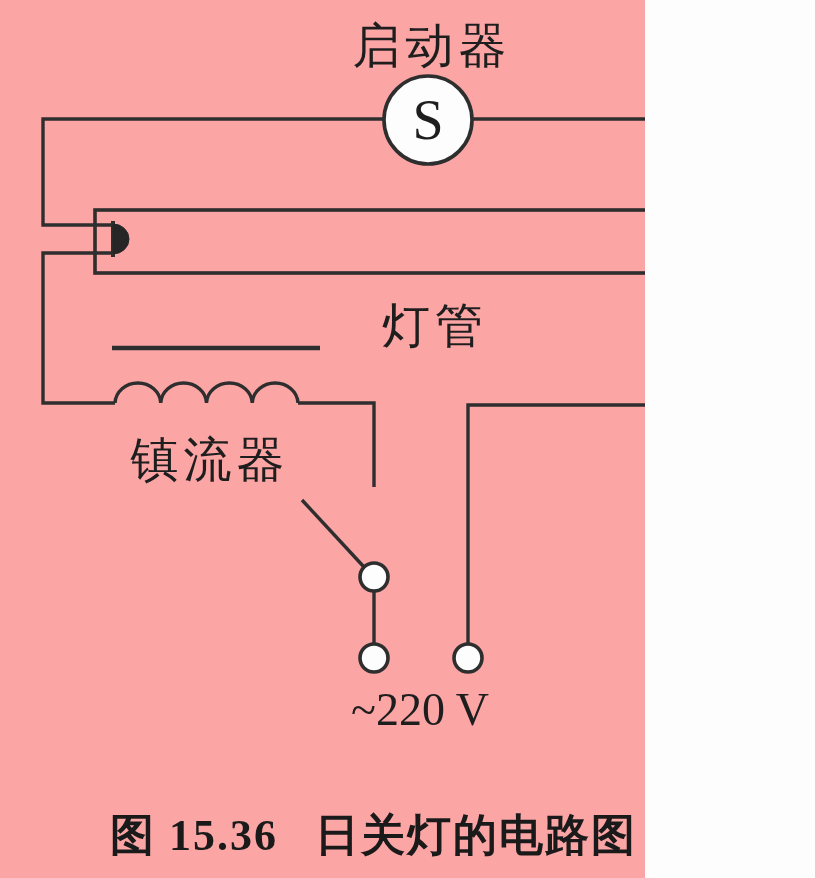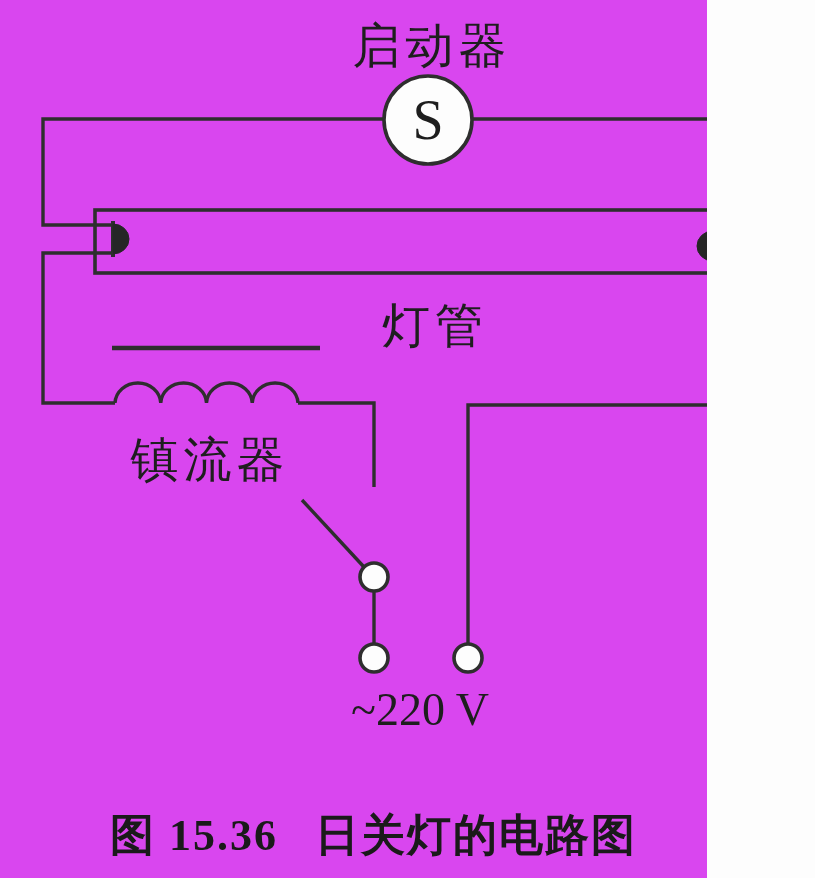--- a/index.html
+++ b/index.html
@@ -2,23 +2,23 @@
 <html><head>
 <meta charset="utf-8">
 <style>
   html, body {
     margin: 0;
     padding: 0;
     background: #fdfdfd;
   }
   .page {
     position: relative;
-    width: 707px;
+    width: 645px;
     height: 878px;
-    background: #d946ef;
+    background: #fca5a5;
     overflow: hidden;
     font-family: "Liberation Serif", "DejaVu Serif", serif;
   }
   svg { display: block; }
   .wire {
     fill: none;
     stroke: #2e2e2e;
     stroke-width: 3.4;
     stroke-linecap: butt;
     stroke-linejoin: miter;

